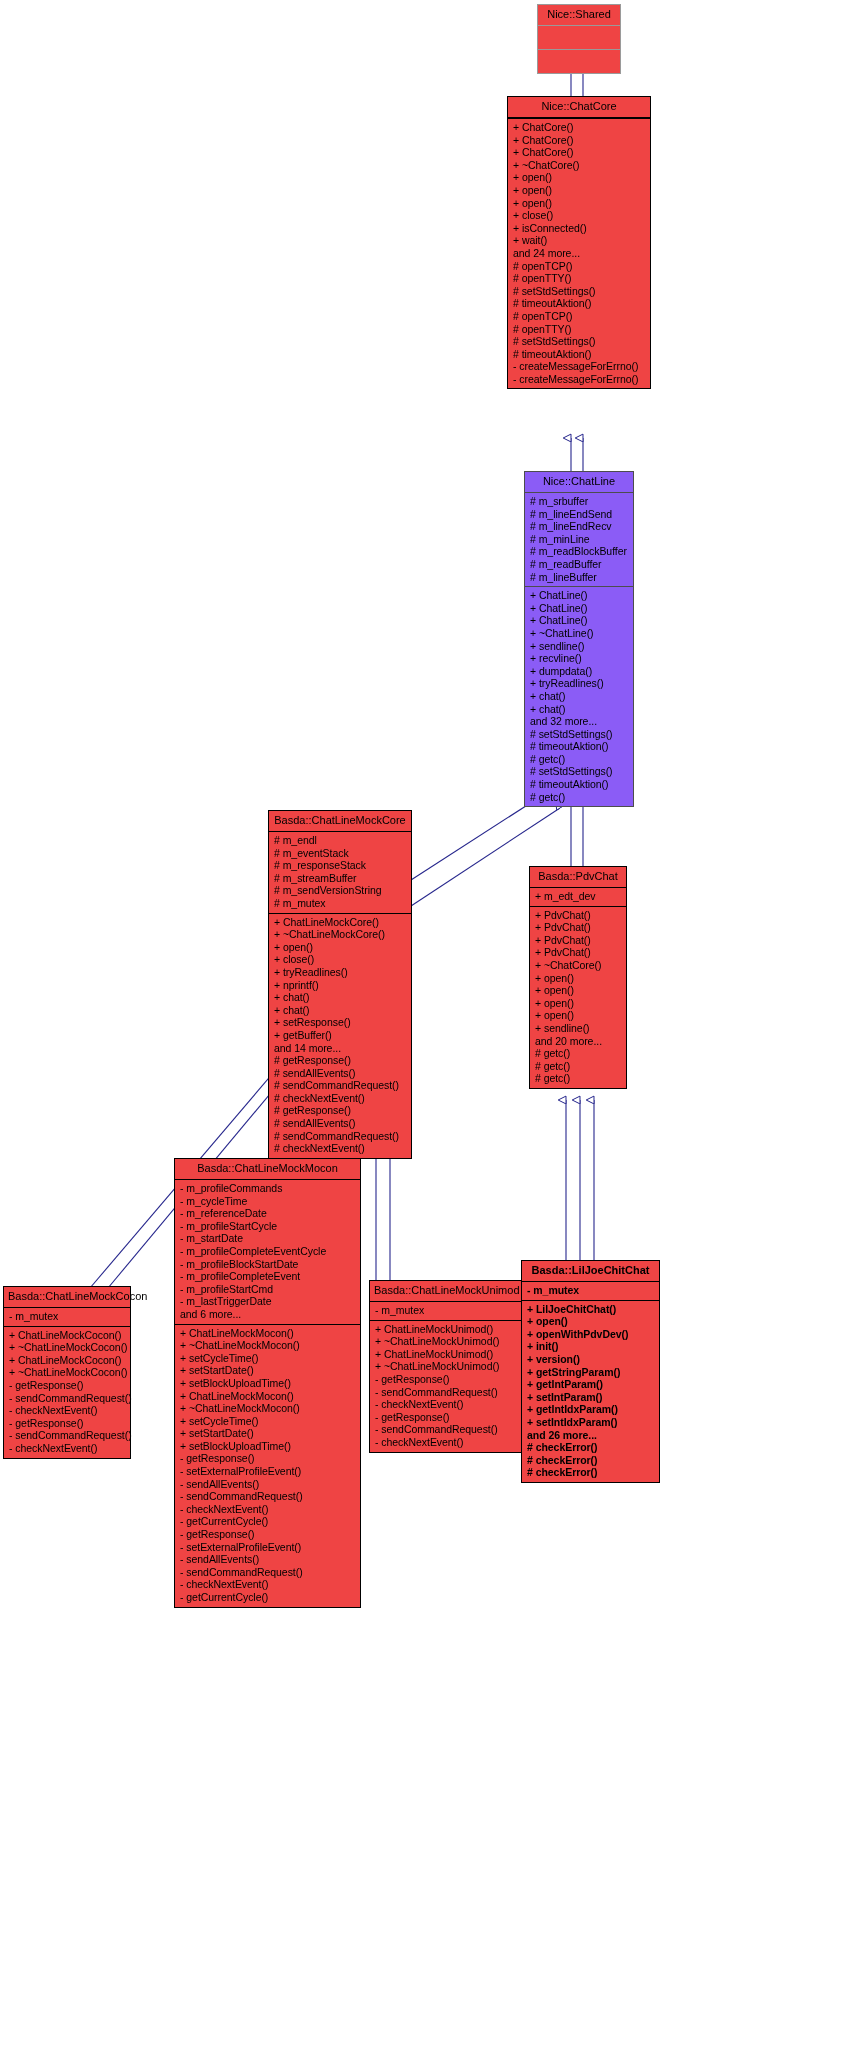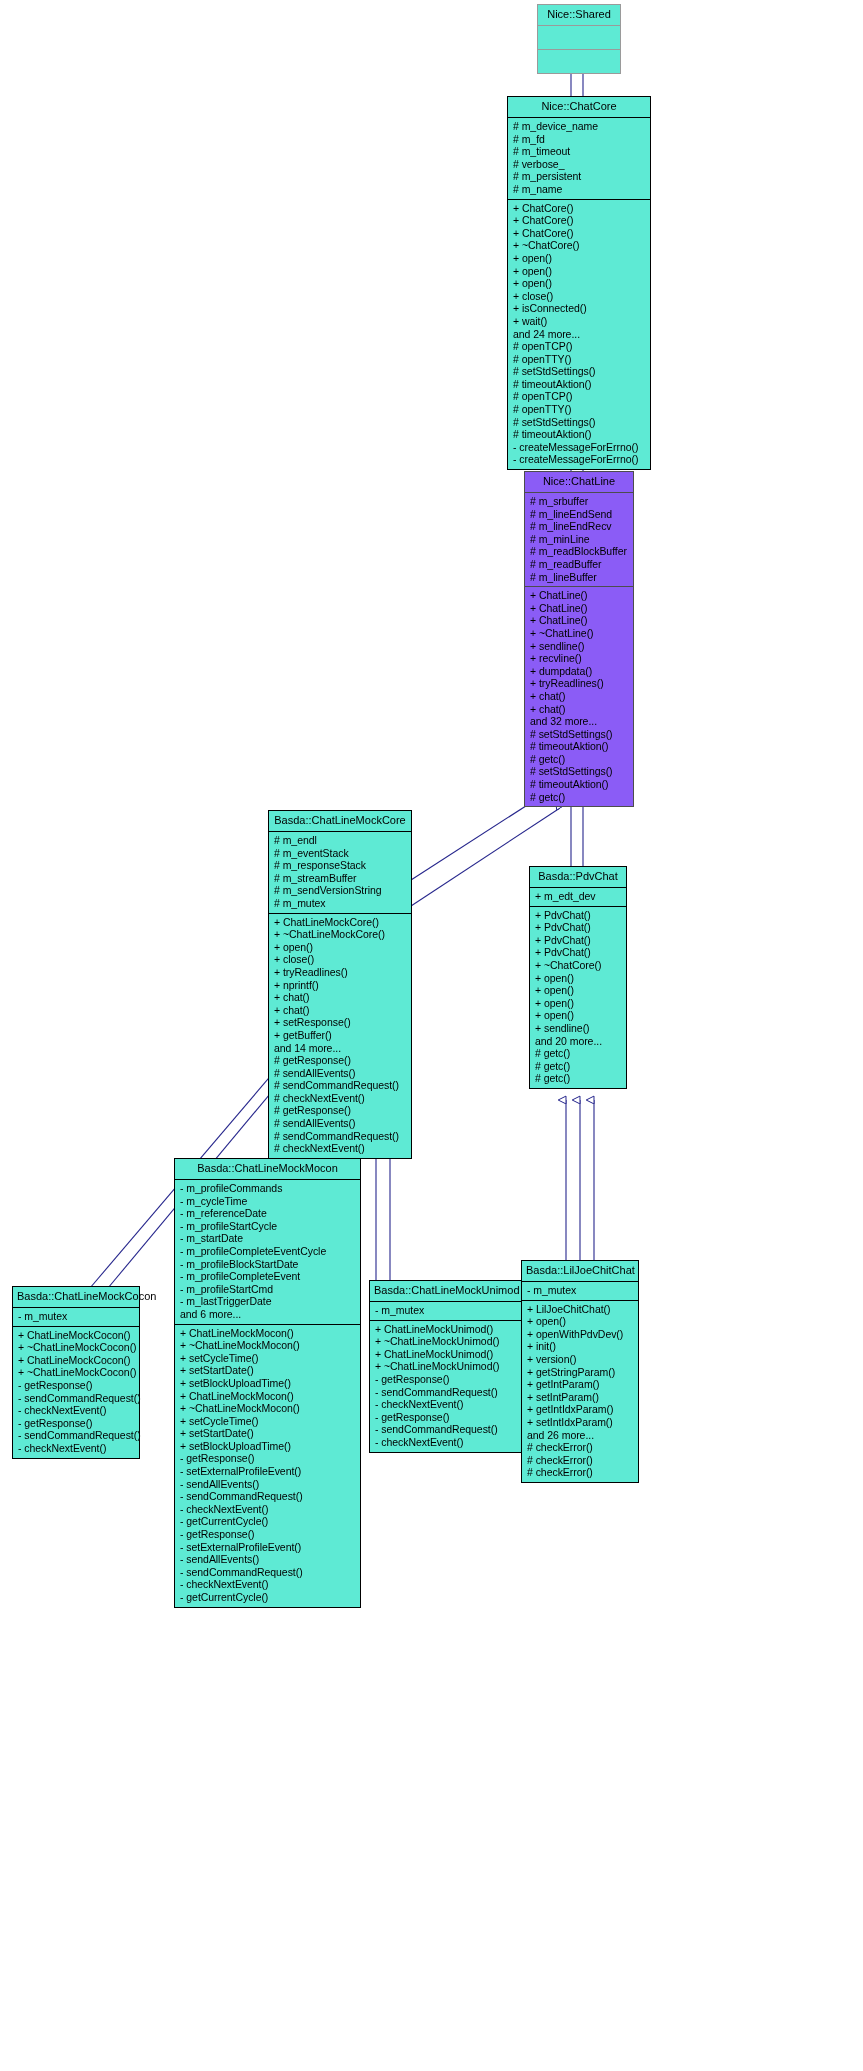--- a/index.html
+++ b/index.html
@@ -27,21 +27,21 @@
     left: 0;
     top: 0;
     width: 863px;
     height: 2071px;
     pointer-events: none;
   }
   .uml-node {
     position: absolute;
     box-sizing: border-box;
     border: 1px solid #9a9a9a;
-    background: #5eead4;
+    background: #ef4444;
     z-index: 5;
   }
   .uml-node.plain {
     border: 1px solid #000000;
   }
   .uml-node.highlight {
     background: #8b5cf6;
     border: 1px solid #4d4d4d;
   }
   .uml-title {
@@ -117,28 +117,20 @@
     <div class="uml-title">Nice::Shared</div>
     <div class="uml-sep"></div>
     <div class="uml-compartment empty"></div>
     <div class="uml-sep"></div>
     <div class="uml-compartment empty"></div>
   </div>
 
   <div class="uml-node plain" style="left:507px; top:96px; width:144px;">
     <div class="uml-title">Nice::ChatCore</div>
     <div class="uml-sep"></div>
-    <div class="uml-compartment">
-      <div class="uml-row"># m_device_name</div>
-      <div class="uml-row"># m_fd</div>
-      <div class="uml-row"># m_timeout</div>
-      <div class="uml-row"># verbose_</div>
-      <div class="uml-row"># m_persistent</div>
-      <div class="uml-row"># m_name</div>
-    </div>
     <div class="uml-sep"></div>
     <div class="uml-compartment">
       <div class="uml-row">+ ChatCore()</div>
       <div class="uml-row">+ ChatCore()</div>
       <div class="uml-row">+ ChatCore()</div>
       <div class="uml-row">+ ~ChatCore()</div>
       <div class="uml-row">+ open()</div>
       <div class="uml-row">+ open()</div>
       <div class="uml-row">+ open()</div>
       <div class="uml-row">+ close()</div>
@@ -245,21 +237,21 @@
       <div class="uml-row">+ open()</div>
       <div class="uml-row">+ open()</div>
       <div class="uml-row">+ sendline()</div>
       <div class="uml-row">and 20 more...</div>
       <div class="uml-row"># getc()</div>
       <div class="uml-row"># getc()</div>
       <div class="uml-row"># getc()</div>
     </div>
   </div>
 
-  <div class="uml-node plain" style="left:12px; top:1286px; width:128px;">
+  <div class="uml-node plain" style="left:3px; top:1286px; width:128px;">
     <div class="uml-title">Basda::ChatLineMockCocon</div>
     <div class="uml-sep"></div>
     <div class="uml-compartment">
       <div class="uml-row">- m_mutex</div>
     </div>
     <div class="uml-sep"></div>
     <div class="uml-compartment">
       <div class="uml-row">+ ChatLineMockCocon()</div>
       <div class="uml-row">+ ~ChatLineMockCocon()</div>
       <div class="uml-row">+ ChatLineMockCocon()</div>
@@ -330,21 +322,21 @@
       <div class="uml-row">+ ~ChatLineMockUnimod()</div>
       <div class="uml-row">- getResponse()</div>
       <div class="uml-row">- sendCommandRequest()</div>
       <div class="uml-row">- checkNextEvent()</div>
       <div class="uml-row">- getResponse()</div>
       <div class="uml-row">- sendCommandRequest()</div>
       <div class="uml-row">- checkNextEvent()</div>
     </div>
   </div>
 
-  <div class="uml-node plain" style="left:521px; top:1260px; width:118px;">
+  <div class="uml-node plain" style="left:521px; top:1260px; width:139px;font-weight:bold;">
     <div class="uml-title">Basda::LilJoeChitChat</div>
     <div class="uml-sep"></div>
     <div class="uml-compartment">
       <div class="uml-row">- m_mutex</div>
     </div>
     <div class="uml-sep"></div>
     <div class="uml-compartment">
       <div class="uml-row">+ LilJoeChitChat()</div>
       <div class="uml-row">+ open()</div>
       <div class="uml-row">+ openWithPdvDev()</div>

